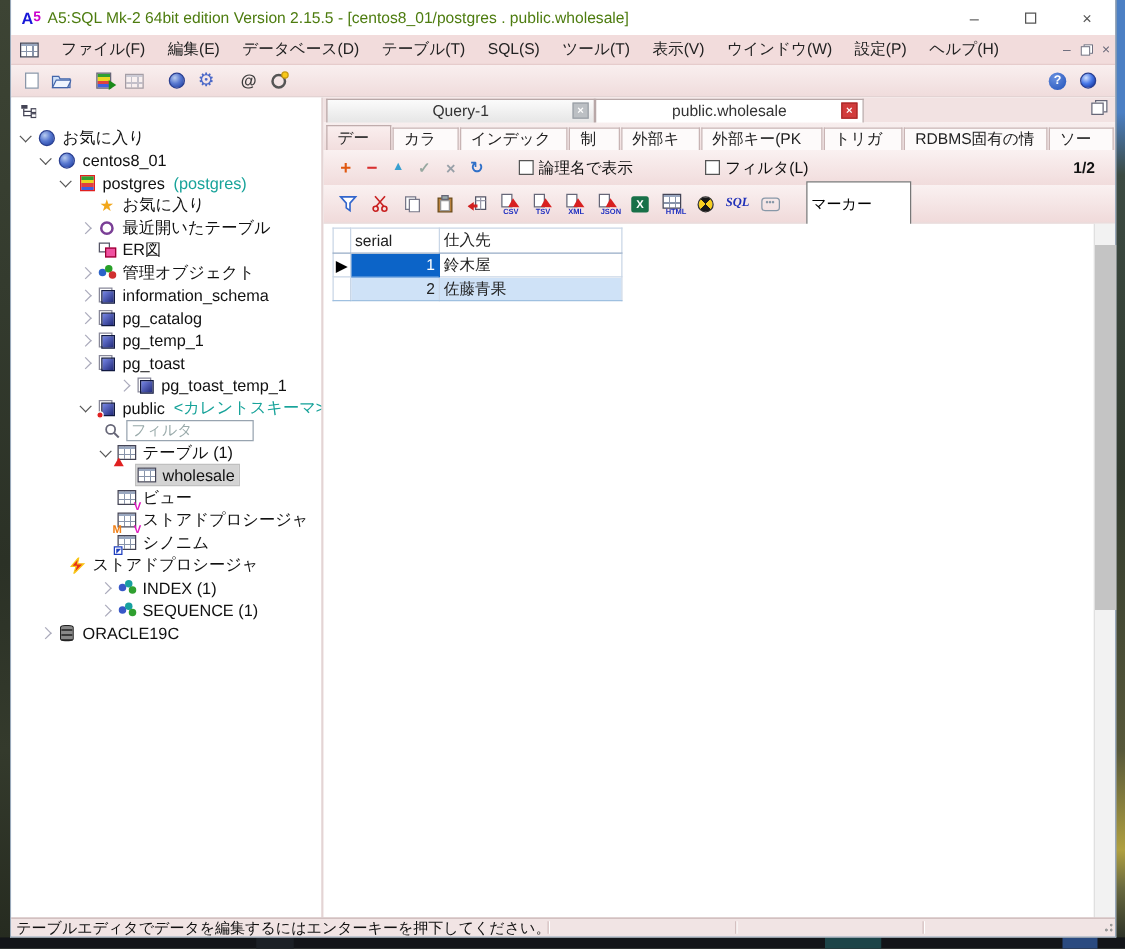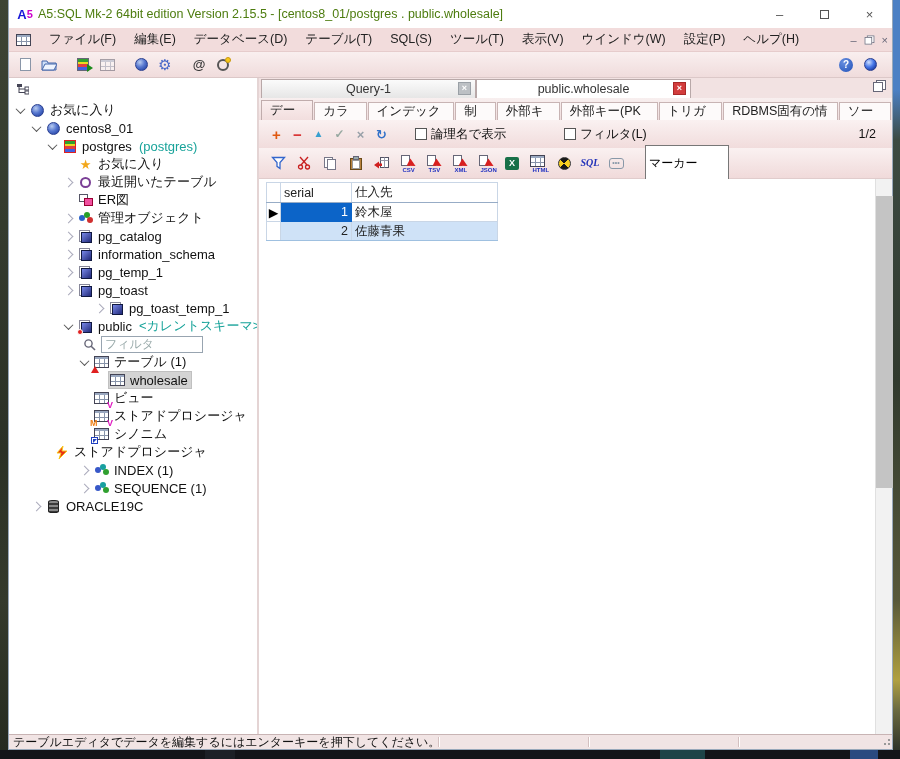--- a/index.html
+++ b/index.html
@@ -72,21 +72,21 @@
 
 .subtabbar { height:22px; background:linear-gradient(#f8efef,#f1dede); display:flex; align-items:flex-end; padding-left:2px; flex:0 0 auto; }
 .subtab { height:18px; line-height:17px; padding:0 8px; border:1px solid #c8b4b4; border-bottom:none; background:#fdfafa; margin-right:1px; font-size:12.5px; color:#222; }
 .subtab.active { background:linear-gradient(#faeeee,#f2dede); height:20px; line-height:19px; border-color:#c0acac; }
 
 .editbar { height:28px; background:linear-gradient(#faf1f1,#f1dcdc); display:flex; align-items:center; padding-left:8px; flex:0 0 auto; }
 .ebtn { width:19px; height:20px; display:flex; align-items:center; justify-content:center; }
 .cbl { display:flex; align-items:center; gap:4px; font-size:12.5px; color:#111; }
 .cb { width:12px; height:12px; background:#fff; border:1px solid #555; display:inline-block; }
 .cbl.c1 { margin-left:24px;justify-content:flex-end; } .cbl.c2 { margin-left:58px; }
-.pageind { margin-left:auto; margin-right:16px; font-weight:normal; font-size:12.5px; color:#111; }
+.pageind { margin-left:auto; margin-right:16px; font-weight:bold; font-size:12.5px; color:#111; }
 
 .gridbar { height:31px; background:linear-gradient(#faf1f1,#f0dada); display:flex; align-items:center; padding-left:6px; flex:0 0 auto; border-bottom:1px solid #e0cccc; }
 .gbtn { width:26px; height:24px; display:flex; align-items:center; justify-content:center; }
 .marker { margin-left:16px; width:84px; height:37px; border:1px solid #777; font-size:12px; padding:0 3px; }
 
 
 .gridarea { flex:1 1 auto; position:relative; background:#fff; min-height:0; }
 .grid { position:absolute; left:7px; top:3px; border-collapse:collapse; table-layout:fixed; }
 .grid td { border:1px solid #c9d6e6; height:19px; font-size:12.5px; padding:0 3px; overflow:hidden; white-space:nowrap; }
 .grid tr.hdr td { height:20px; border-bottom:1px solid #97acc6; color:#222; background:#fff; }
@@ -353,28 +353,28 @@
                 <i></i>
               </span>
             </span>
             <span class="tlab">管理オブジェクト</span>
           </div>
           <div class="trow" style="padding-left:56px">
             <span class="chev collapsed"></span>
             <span class="ic ic-schema">
               <span class="cube"></span>
             </span>
-            <span class="tlab">pg_catalog</span>
+            <span class="tlab">information_schema</span>
           </div>
           <div class="trow" style="padding-left:56px">
             <span class="chev collapsed"></span>
             <span class="ic ic-schema">
               <span class="cube"></span>
             </span>
-            <span class="tlab">information_schema</span>
+            <span class="tlab">pg_catalog</span>
           </div>
           <div class="trow" style="padding-left:56px">
             <span class="chev collapsed"></span>
             <span class="ic ic-schema">
               <span class="cube"></span>
             </span>
             <span class="tlab">pg_temp_1</span>
           </div>
           <div class="trow" style="padding-left:56px">
             <span class="chev collapsed"></span>

